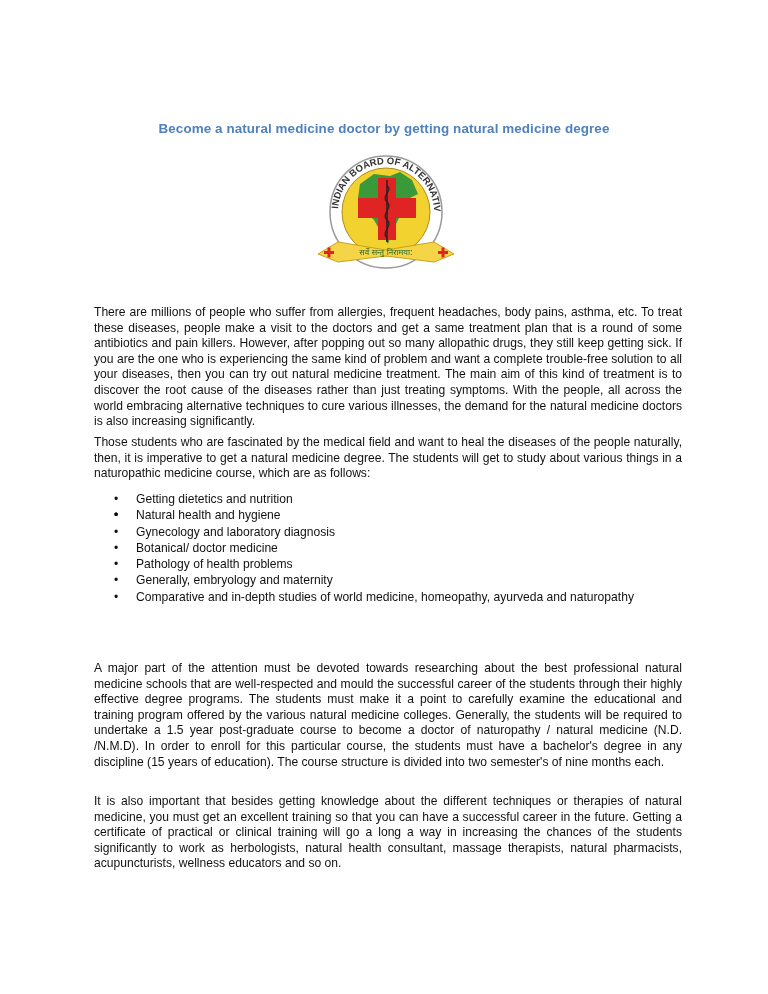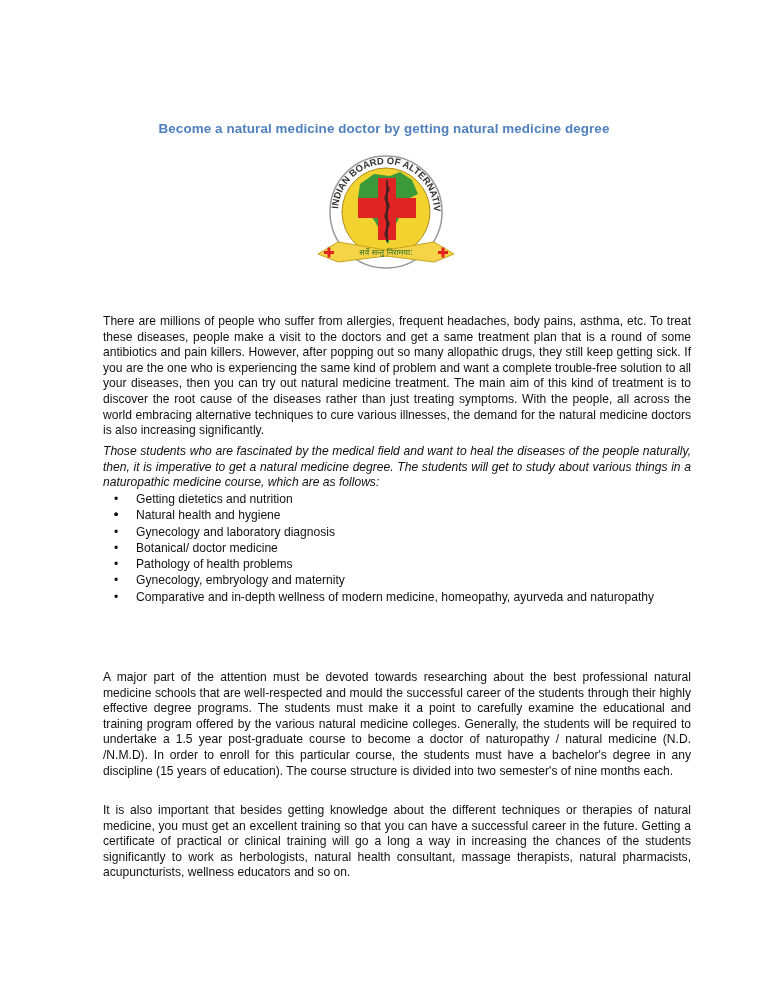--- a/index.html
+++ b/index.html
@@ -1,23 +1,23 @@
 <!DOCTYPE html>
 <html><head>
 <meta charset="utf-8">
 <style>
   html, body { margin: 0; padding: 0; background: #ffffff; }
   body { width: 768px; height: 994px; position: relative; overflow: hidden; font-family: "Liberation Sans", sans-serif; color: #111; }
   .page { position: absolute; left: 0; top: 0; width: 768px; height: 994px; background: #fff; }
   .title { position: absolute; left: 90px; width: 588px; top: 121px; text-align: center; font-weight: bold; font-size: 13.4px; color: #4f81bd; letter-spacing: 0.1px; }
   .logo { position: absolute; left: 308px; top: 150px; width: 156px; height: 126px; }
   .body-text { position: absolute; left: 90px; width: 588px; font-size: 12.1px; line-height: 15.6px; text-align: justify; }
-  .p { margin: 13px; }
+  .p { margin: 4px; }
   .p1 { top: 301px; }
-  .p2 { top: 431px; font-style: italic; }
+  .p2 { top: 431px; }
   .list { position: absolute; left: 90px; top: 491px; width: 600px; margin: 0; padding: 0; list-style: none; font-size: 12.1px; line-height: 16.3px; }
   .list li { position: relative; padding-left: 46px; white-space: nowrap; }
   .list li .bullet { position: absolute; left: 24px; top: 0; }
   .p3 { top: 657px; }
   .p4 { top: 790px; }
 </style>
 </head>
 <body>
 
 <div class="page">
@@ -56,20 +56,20 @@
   <p class="body-text p p2">Those students who are fascinated by the medical field and want to heal the diseases of the people naturally, then, it is imperative to get a natural medicine degree. The students will get to study about various things in a naturopathic medicine course, which are as follows:</p>
 
   <ul class="list">
     <li><span class="bullet">•</span><span>Getting dietetics and nutrition</span></li>
     <li><span class="bullet">•</span></li>
     <li><span class="bullet">•</span></li>
     <li><span class="bullet">•</span><span>Natural health and hygiene</span></li>
     <li><span class="bullet">•</span><span>Gynecology and laboratory diagnosis</span></li>
     <li><span class="bullet">•</span><span>Botanical/ doctor medicine</span></li>
     <li><span class="bullet">•</span><span>Pathology of health problems</span></li>
-    <li><span class="bullet">•</span><span>Gynecology, embryology and maternity</span></li>
-    <li><span class="bullet">•</span><span>Comparative and in-depth wellness of modern medicine, homeopathy, ayurveda and naturopathy</span></li>
+    <li><span class="bullet">•</span><span>Generally, embryology and maternity</span></li>
+    <li><span class="bullet">•</span><span>Comparative and in-depth studies of world medicine, homeopathy, ayurveda and naturopathy</span></li>
   </ul>
 
   <p class="body-text p p3">A major part of the attention must be devoted towards researching about the best professional natural medicine schools that are well-respected and mould the successful career of the students through their highly effective degree programs. The students must make it a point to carefully examine the educational and training program offered by the various natural medicine colleges. Generally, the students will be required to undertake a 1.5 year post-graduate course to become a doctor of naturopathy / natural medicine (N.D. /N.M.D). In order to enroll for this particular course, the students must have a bachelor's degree in any discipline (15 years of education). The course structure is divided into two semester's of nine months each.</p>
   <p class="body-text p p4">It is also important that besides getting knowledge about the different techniques or therapies of natural medicine, you must get an excellent training so that you can have a successful career in the future. Getting a certificate of practical or clinical training will go a long a way in increasing the chances of the students significantly to work as herbologists, natural health consultant, massage therapists, natural pharmacists, acupuncturists, wellness educators and so on.</p>
 
 </div>
 
 </body></html>

